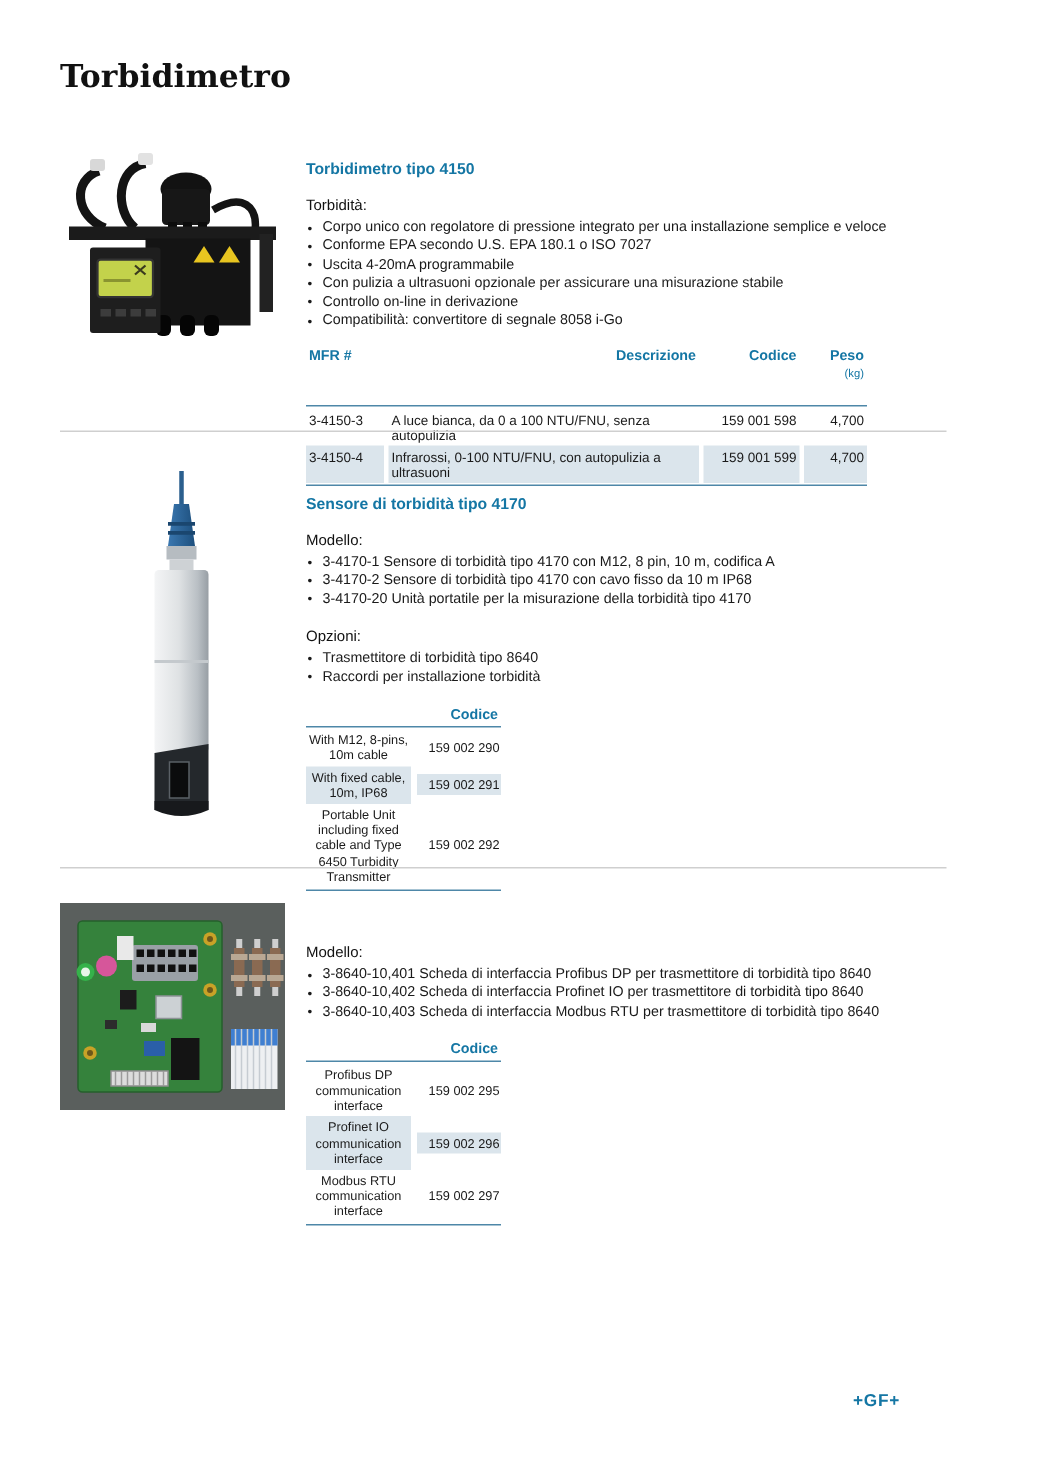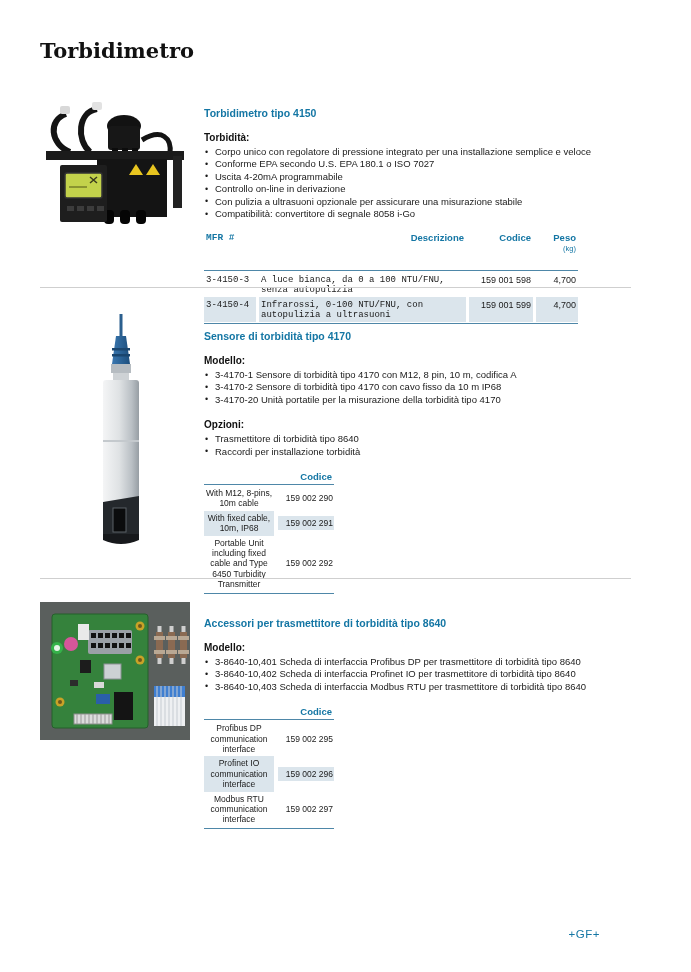--- a/index.html
+++ b/index.html
@@ -4,38 +4,38 @@
 <style>
   html,body{margin:0;padding:0;background:#fff;}
   .page{position:relative;width:631px;height:972px;background:#ffffff;overflow:hidden;
         font-family:"Liberation Sans", sans-serif;color:#1a1a1a;}
   .page-title{position:absolute;left:40px;top:38px;margin:0;
         font-family:"DejaVu Serif", serif;font-weight:bold;font-size:21px;color:#111;}
   .divider{position:absolute;left:40px;width:620px;border-top:1px solid #cfcfcf;height:0;}
   .img-box{position:absolute;}
   .content{position:absolute;left:204px;width:456px;margin-top:12px;}
   .sec-heading{margin:0;font-size:10.5px;font-weight:bold;color:#1476a4;}
-  .sub-label{margin:13px 0 3px 0;font-size:10px;font-weight:bold;color:#111;}
+  .sub-label{margin:13px 0 3px 0;font-size:10px;font-weight:normal;color:#111;}
   ul.bullets{list-style:none;margin:0;padding:0;font-size:9.5px;line-height:12.4px;color:#1a1a1a;}
   ul.bullets li{position:relative;padding-left:11px;}
   ul.bullets li:before{content:"•";position:absolute;left:1px;top:-0.5px;font-size:9px;}
   
   .rule{grid-column:1/-1;height:0;border-top:1.5px solid #4e87a8;margin:1px 0;}
   .th{color:#1476a4;font-weight:bold;font-size:9.5px;padding:1px 2px;}
   .unit{color:#1476a4;font-size:7.5px;padding:0 2px 16px 2px;}
   .cell{font-size:9px;padding:2.5px 2px;}
   .code{font-weight:normal;}
-  .left{text-align:left;font-family:Liberation Mono, monospace;} .right{text-align:right;} .center{text-align:center;}
+  .left{text-align:left;} .right{text-align:right;} .center{text-align:center;}
   .alt{background:#dbe5ec;}
   .tbl1{display:grid;grid-template-columns:52px 1fr 64px 42px;column-gap:3px;width:374px;margin-top:11px;}
   .tbl-small{display:grid;grid-template-columns:70px 56px;column-gap:4px;width:130px;margin-top:12px;align-items:center;}
   .tbl-small .cell{font-size:8.5px;line-height:10.4px;padding:2px 1px;}
   .tbl-small .th{font-size:9.5px;}
   .footer-page{position:absolute;left:40px;top:930px;font-size:9.5px;font-weight:bold;color:#222;margin-top:41px;}
-  .footer-logo{position:absolute;right:31px;top:928px;font-size:11.5px;font-weight:normal;color:#1476a4;letter-spacing:0.5px;}
+  .footer-logo{position:absolute;right:31px;top:928px;font-size:11.5px;font-weight:bold;color:#1476a4;letter-spacing:0.5px;}
 </style>
 </head>
 <body>
 
 <div class="page">
 
   <h1 class="page-title">Torbidimetro</h1>
 
   <div class="img-box" style="left:40px;top:98px;width:150px;height:128px;">
     <svg width="150" height="128" viewBox="0 0 150 128">
@@ -73,22 +73,22 @@
     </svg>
   </div>
 
   <div class="content" style="top:95px;">
     <h2 class="sec-heading">Torbidimetro tipo 4150</h2>
     <p class="sub-label">Torbidità:</p>
     <ul class="bullets">
       <li>Corpo unico con regolatore di pressione integrato per una installazione semplice e veloce</li>
       <li>Conforme EPA secondo U.S. EPA 180.1 o ISO 7027</li>
       <li>Uscita 4-20mA programmabile</li>
+      <li>Con pulizia a ultrasuoni opzionale per assicurare una misurazione stabile</li>
       <li>Controllo on-line in derivazione</li>
-      <li>Con pulizia a ultrasuoni opzionale per assicurare una misurazione stabile</li>
       <li>Compatibilità: convertitore di segnale 8058 i-Go</li>
     </ul>
     <div class="tbl1">
       <div class="th left">MFR #</div>
       <div class="th right">Descrizione</div>
       <div class="th right">Codice</div>
       <div class="th right">Peso</div>
       <div class="unit right" style="grid-column:4;">(kg)</div>
       <div class="rule"></div>
       <div class="cell left">3-4150-3</div>
@@ -221,21 +221,20 @@
         <rect x="141.5" y="56" width="4" height="6" fill="#cfcfcf"></rect>
       </g>
 
       <rect x="114" y="84" width="31" height="40" fill="#eef0f2"></rect>
       <rect x="114" y="84" width="31" height="11" fill="#3f7fd1"></rect>
       <path d="M117,84 v40 M121,84 v40 M125,84 v40 M129,84 v40 M133,84 v40 M137,84 v40 M141,84 v40" stroke="#c6ccd2" stroke-width="1"></path>
     </svg>
   </div>
 
   <div class="content" style="top:605px;">
-    <h2 class="sec-heading">Accessori per trasmettitore di torbidità tipo 8640</h2>
     <p class="sub-label">Modello:</p>
     <ul class="bullets">
       <li>3-8640-10,401 Scheda di interfaccia Profibus DP per trasmettitore di torbidità tipo 8640</li>
       <li>3-8640-10,402 Scheda di interfaccia Profinet IO per trasmettitore di torbidità tipo 8640</li>
       <li>3-8640-10,403 Scheda di interfaccia Modbus RTU per trasmettitore di torbidità tipo 8640</li>
     </ul>
     <div class="tbl-small">
       <div></div>
       <div class="th right">Codice</div>
       <div class="rule"></div>

